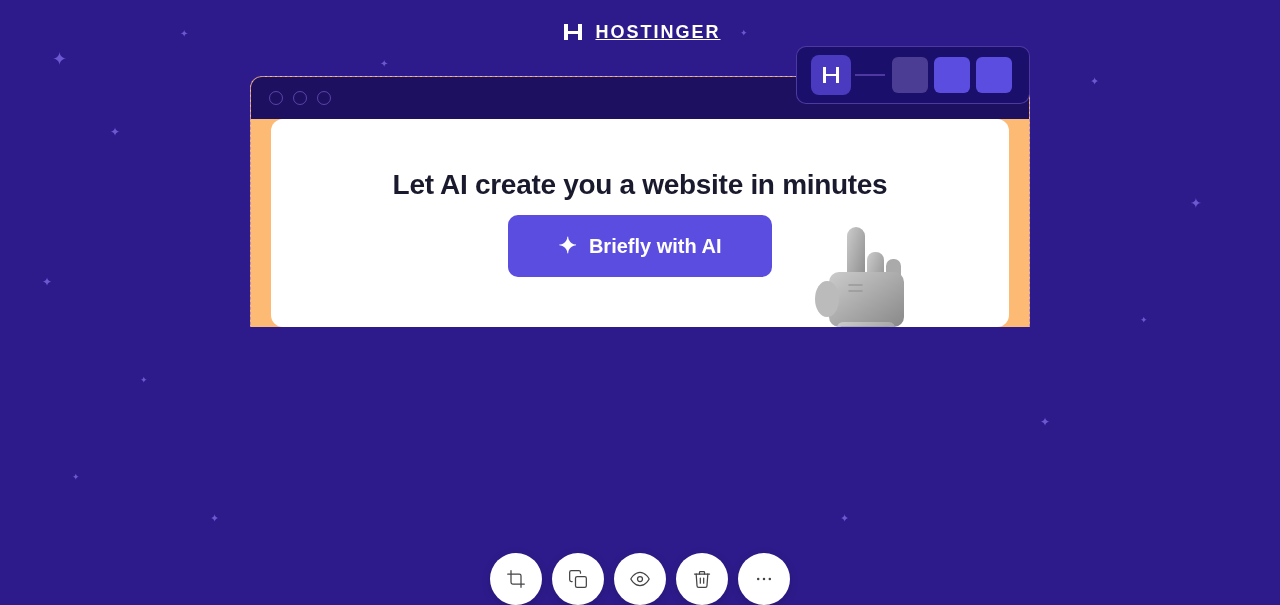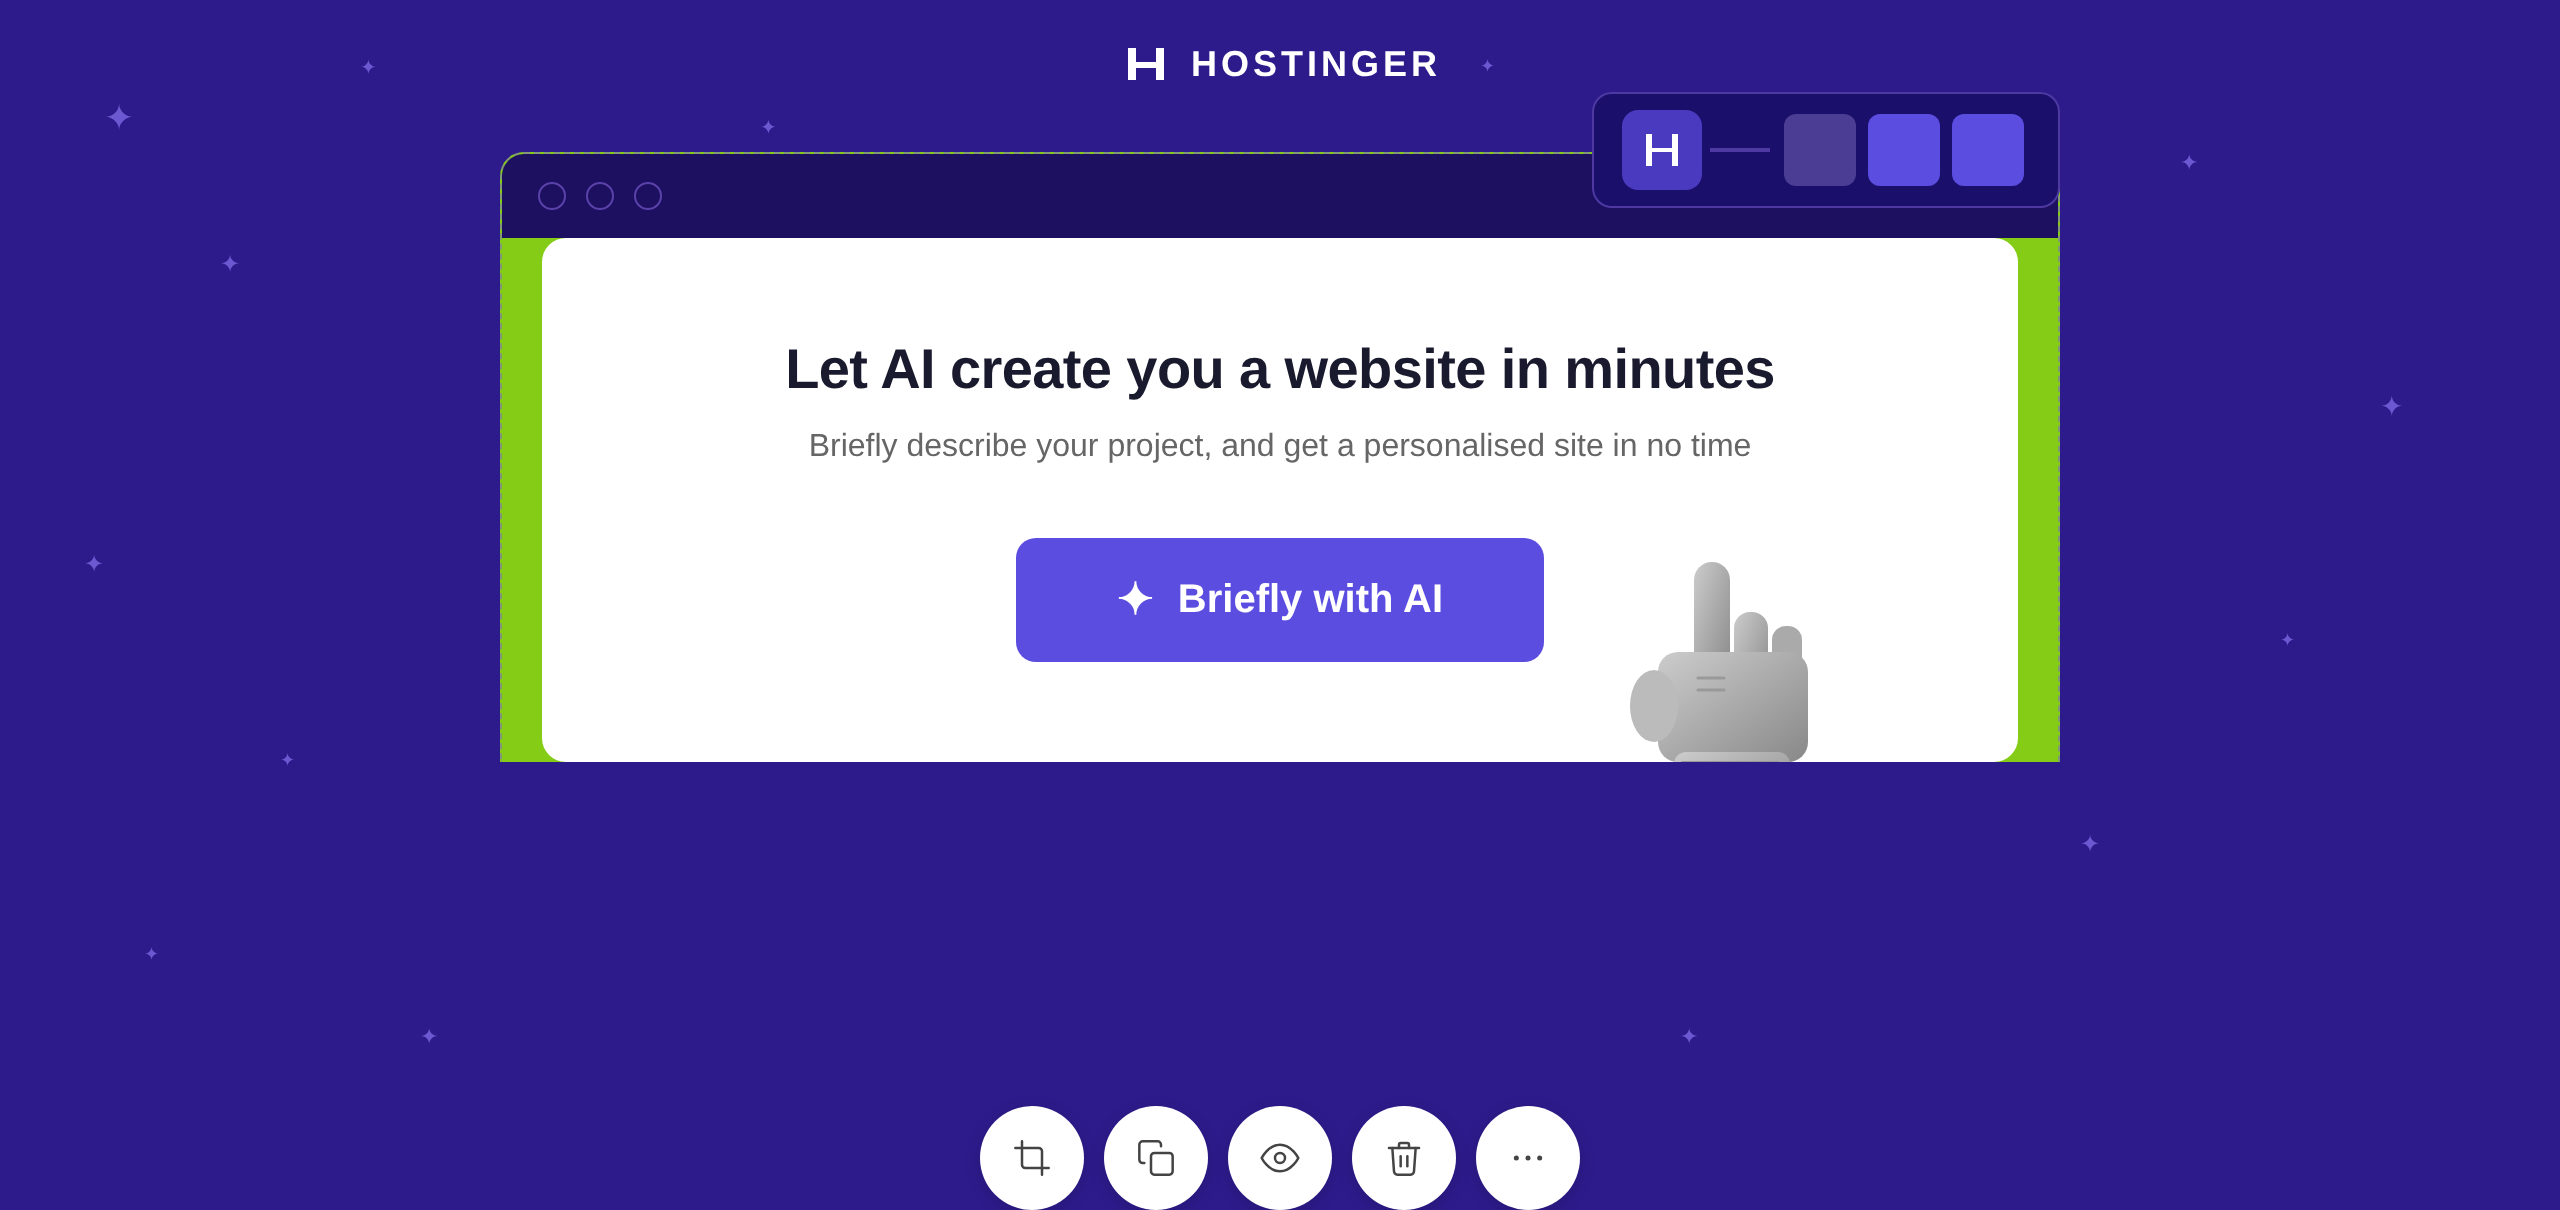--- a/index.html
+++ b/index.html
@@ -44,20 +44,21 @@
       width: 28px;
       height: 28px;
     }
 
     .logo-text {
       color: white;
       font-size: 18px;
       font-weight: 700;
       letter-spacing: 2px;
       text-transform: uppercase;
+      text-decoration: underline;
     }
 
     
     .browser-container {
       position: relative;
       z-index: 10;
       margin-top: 30px;
       width: 780px;
     }
 
@@ -103,21 +104,21 @@
     .progress-step.inactive {
       background: rgba(150, 130, 210, 0.4);
     }
 
     .progress-step.active {
       background: #5b4de0;
     }
 
     
     .browser-window {
-      background: #84cc16;
+      background: #fdba74;
       border-radius: 12px 12px 0 0;
       border: 1.5px dashed rgba(130, 100, 220, 0.5);
       border-bottom: none;
       overflow: hidden;
     }
 
     .browser-titlebar {
       background: #1e1060;
       padding: 14px 18px;
       display: flex;
@@ -293,21 +294,20 @@
 
   <div class="browser-window">
     <div class="browser-titlebar">
       <div class="traffic-light"></div>
       <div class="traffic-light"></div>
       <div class="traffic-light"></div>
     </div>
 
     <div class="content-card">
       <h1 class="card-title">Let AI create you a website in minutes</h1>
-      <p class="card-subtitle">Briefly describe your project, and get a personalised site in no time</p>
 
       <button class="create-btn">
 
         <span class="sparkle-icon">✦</span>
         <span>Briefly with AI</span>
       </button>
 
       
       <div class="hand-cursor">
         <svg class="hand-svg" viewBox="0 0 130 150" xmlns="http://www.w3.org/2000/svg">

